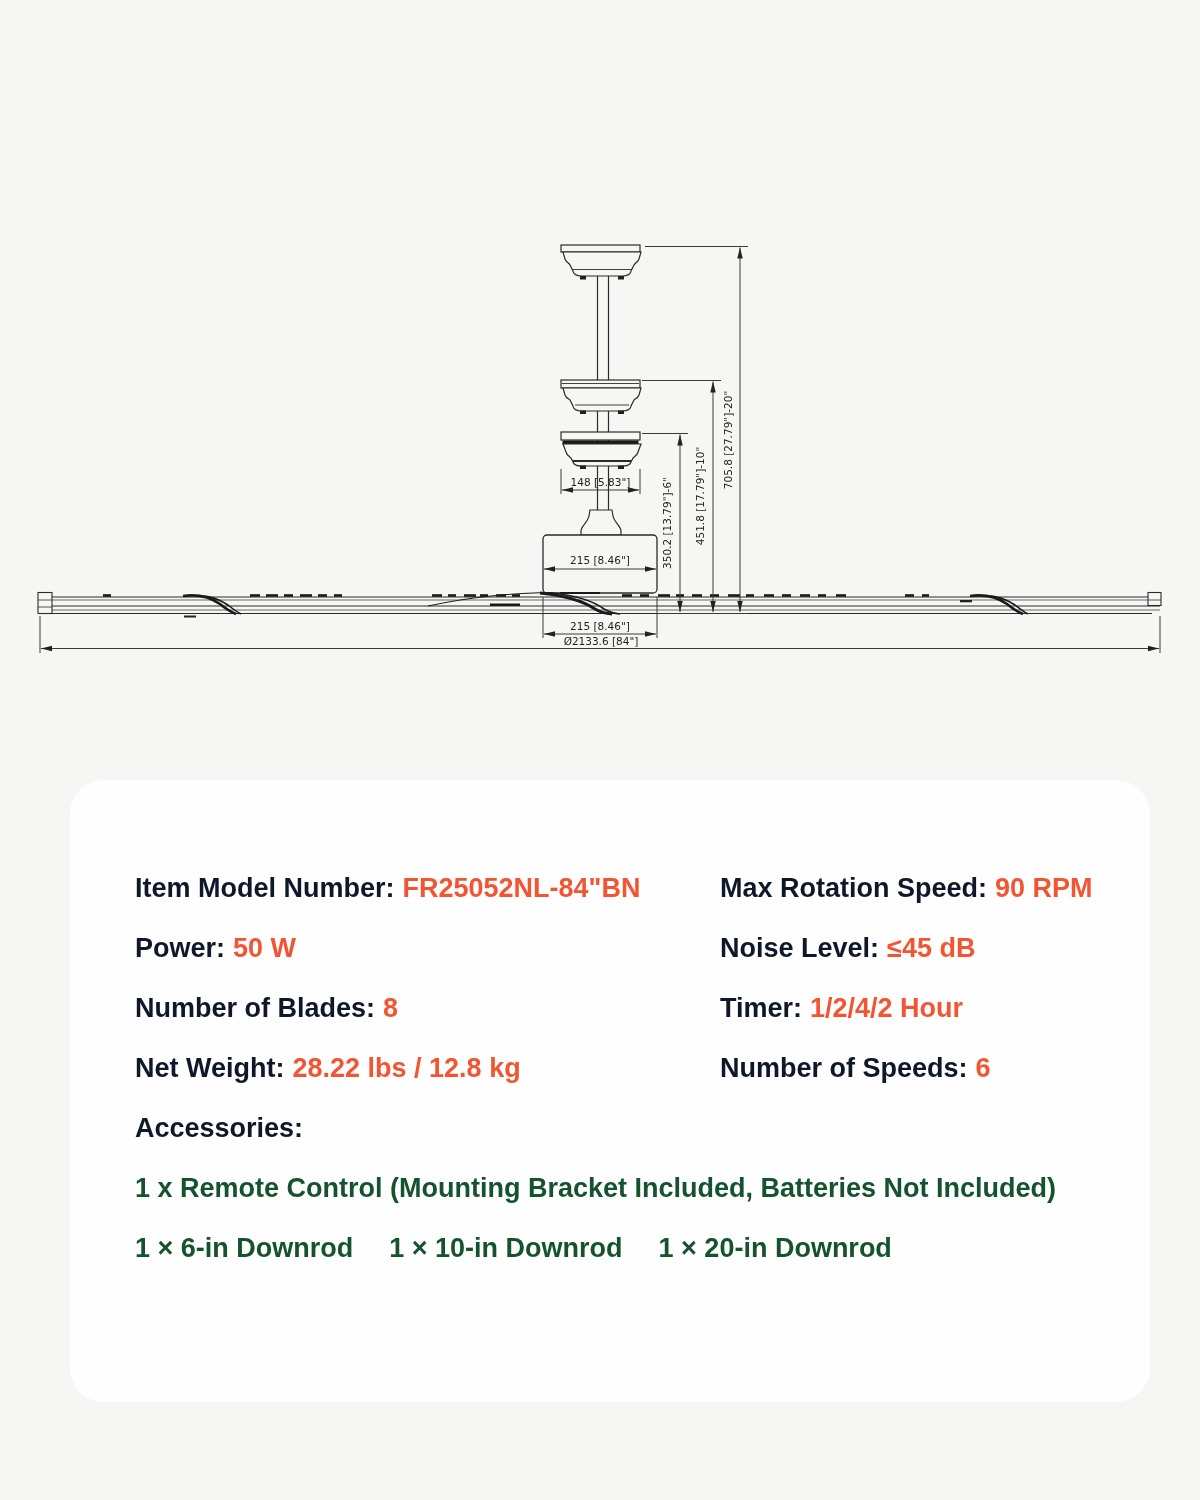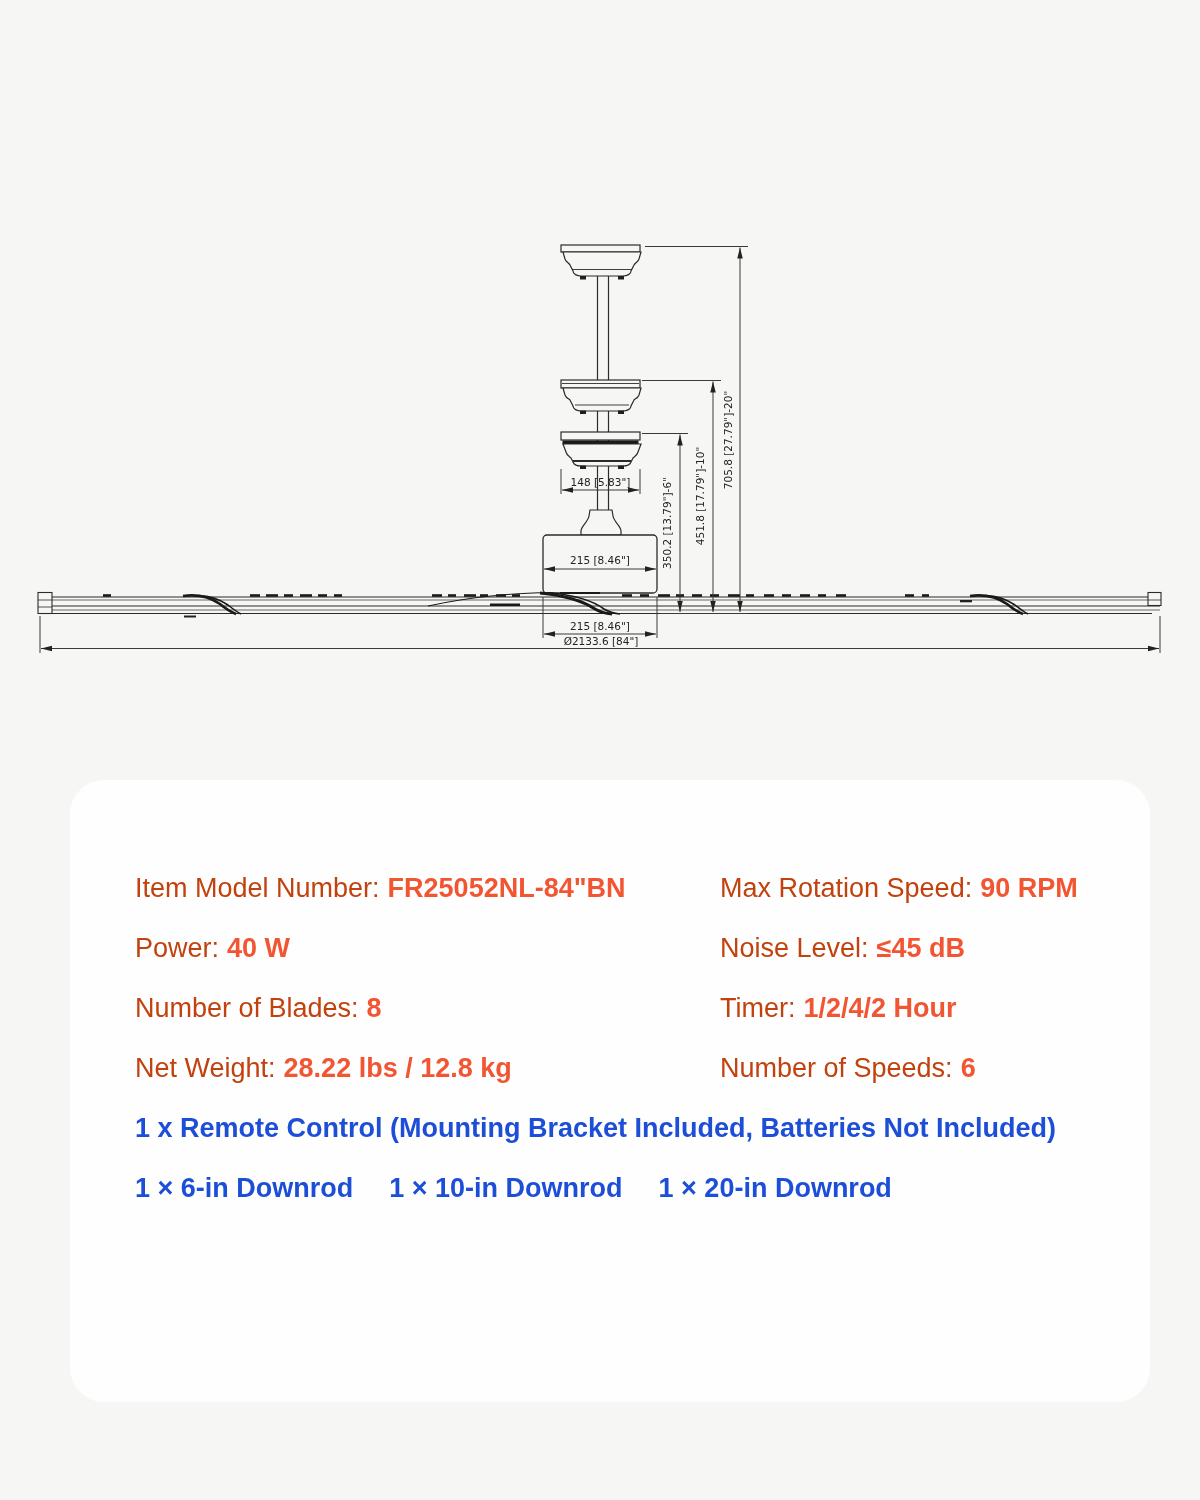--- a/index.html
+++ b/index.html
@@ -11,24 +11,24 @@
   }
   .stage{position:absolute;inset:0;}
   svg text{font-family:"DejaVu Sans","Liberation Sans",sans-serif;}
   .card{
     position:absolute;left:70px;top:780px;width:1080px;height:622px;
     background:#fefefe;border-radius:34px;
   }
   .card-inner{padding:78px 40px 0 65px;}
   .spec-grid{display:grid;grid-template-columns:585px 1fr;}
   .spec-row{height:60px;display:flex;align-items:center;font-size:27px;white-space:nowrap;}
-  .spec-label{color:#c2410c;font-weight:400;}
+  .spec-label{color:#0f172a;font-weight:700;}
   .spec-value{color:#f25532;font-weight:600;margin-left:8px;}
   .full{grid-column:1 / -1;}
-  .acc-line{height:60px;display:flex;align-items:center;font-size:27px;color:#1d4ed8;font-weight:600;white-space:nowrap;}
+  .acc-line{height:60px;display:flex;align-items:center;font-size:27px;color:#14532d;font-weight:600;white-space:nowrap;}
   .acc-line .dr-item{margin-right:36px;}
 </style>
 </head>
 <body>
 
 <div class="stage">
 
   <svg style="position:absolute;left:0;top:0;" width="1200" height="720" viewBox="0 0 1200 720">
     <defs>
       <marker id="arw" viewBox="0 0 10 6" refX="10" refY="3" markerWidth="11" markerHeight="6.6" orient="auto-start-reverse">
@@ -196,21 +196,21 @@
           <span class="spec-label">Item Model Number:</span>
           <span class="spec-value">FR25052NL-84"BN</span>
         </div>
         <div class="spec-row">
           <span class="spec-label">Max Rotation Speed:</span>
           <span class="spec-value">90 RPM</span>
         </div>
 
         <div class="spec-row">
           <span class="spec-label">Power:</span>
-          <span class="spec-value">40 W</span>
+          <span class="spec-value">50 W</span>
         </div>
         <div class="spec-row">
           <span class="spec-label">Noise Level:</span>
           <span class="spec-value">≤45 dB</span>
         </div>
 
         <div class="spec-row">
           <span class="spec-label">Number of Blades:</span>
           <span class="spec-value">8</span>
         </div>
@@ -222,20 +222,23 @@
         <div class="spec-row">
           <span class="spec-label">Net Weight:</span>
           <span class="spec-value">28.22 lbs / 12.8 kg</span>
         </div>
 
         <div class="spec-row">
           <span class="spec-label">Number of Speeds:</span>
           <span class="spec-value">6</span>
         </div>
 
+        <div class="spec-row full">
+          <span class="spec-label">Accessories:</span>
+        </div>
 
         <div class="acc-line full">
           <span>1 x Remote Control (Mounting Bracket Included, Batteries Not Included)</span>
         </div>
 
         <div class="acc-line full">
           <span class="dr-item">1 × 6-in Downrod</span>
           <span class="dr-item">1 × 10-in Downrod</span>
           <span class="dr-item">1 × 20-in Downrod</span>
         </div>

